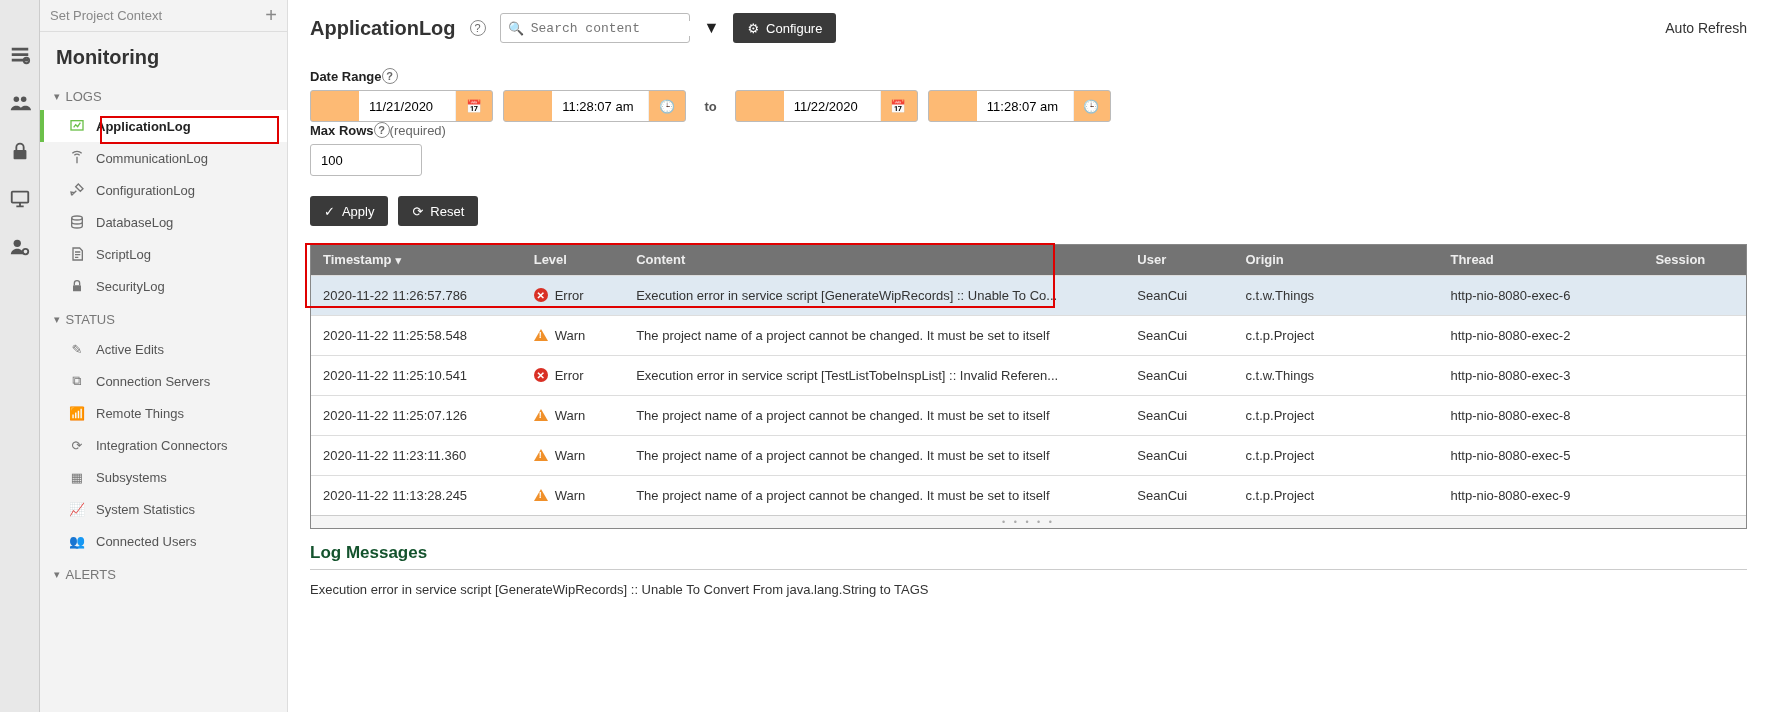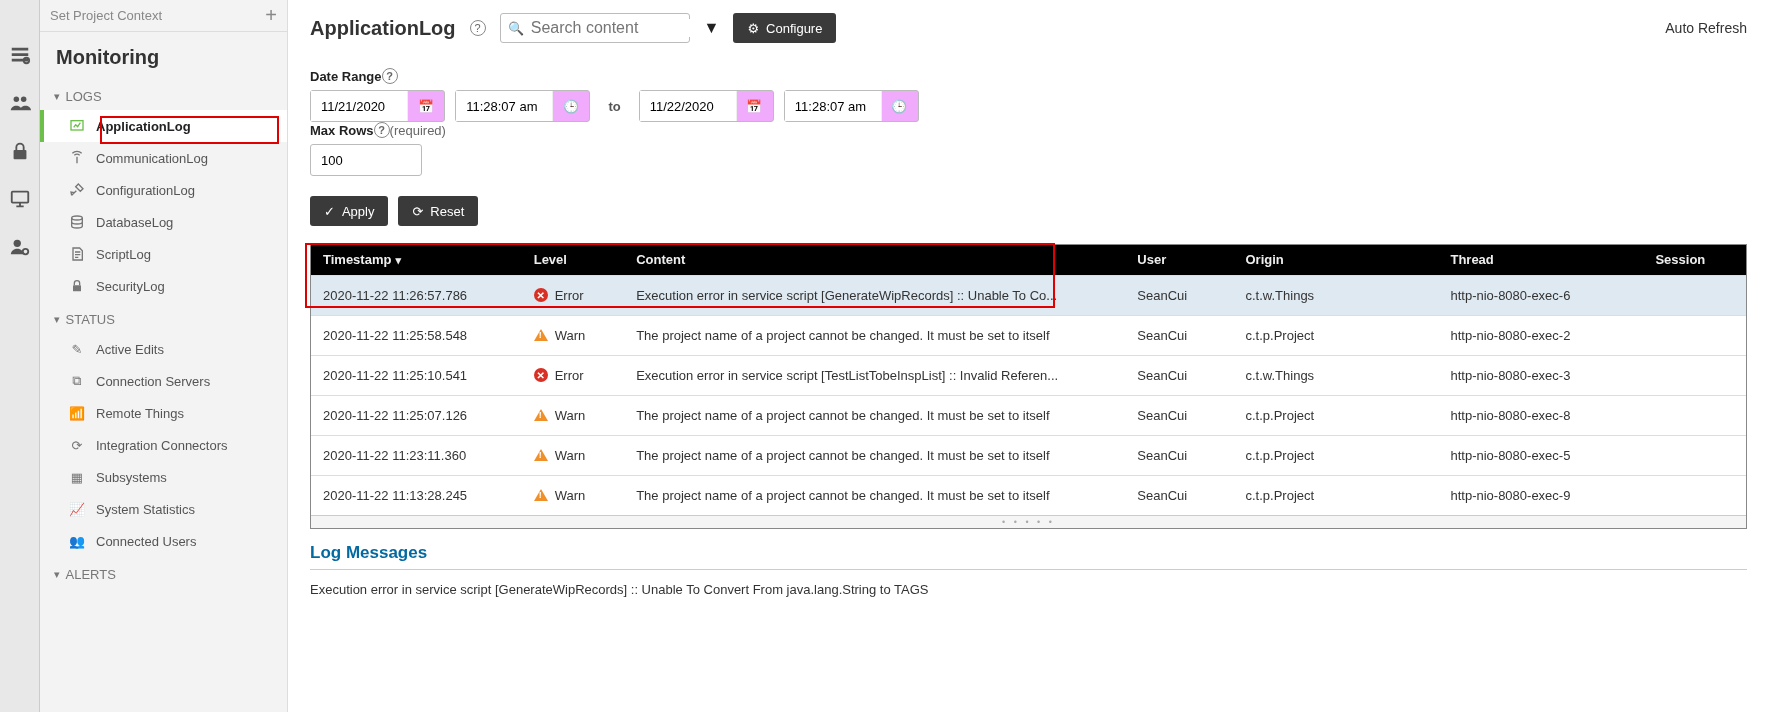--- a/index.html
+++ b/index.html
@@ -17,49 +17,49 @@
   .nav-item { display:flex; align-items:center; gap:10px; height:32px; padding: 0 14px 0 28px; color:#555; cursor:pointer; }
   .nav-item.active { background:#fff; font-weight:bold; color:#222; border-left:4px solid #6cc04a; padding-left:24px; }
   .nav-item .nav-icon { width:18px; height:18px; display:inline-flex; align-items:center; justify-content:center; color:#777; }
   .nav-item.active .nav-icon { color:#6cc04a; }
   .red-outline-nav { position:absolute; border:2px solid #e00000; pointer-events:none; }
   .main { flex:1; padding: 10px 22px; position:relative; overflow:hidden; }
   .header-row { display:flex; align-items:center; gap:14px; height:36px; }
   .page-title { font-size:20px; font-weight:bold; }
   .help-circle { width:16px; height:16px; border:1px solid #888; border-radius:50%; display:inline-flex; align-items:center; justify-content:center; font-size:11px; color:#666; }
   .search-box { display:flex; align-items:center; gap:6px; border:1px solid #bbb; border-radius:3px; height:30px; padding:0 8px; width:190px; background:#fff; }
-  .search-box input { border:none; outline:none; font-size:16px; flex:1; }
+  .search-box input { border:none; outline:none; font-size:13px; flex:1;font-family:Liberation Mono, monospace; }
   .filter-icon { font-size:16px; color:#222; cursor:pointer; }
   .btn-dark { background:#3a3a3a; color:#fff; border:none; border-radius:3px; height:30px; padding:0 14px; display:inline-flex; align-items:center; gap:7px; cursor:pointer; font-size:13px; }
   .btn-dark-outline { background:#3a3a3a; color:#fff; border:none; border-radius:3px; height:30px; padding:0 14px; display:inline-flex; align-items:center; gap:7px; cursor:pointer; font-size:13px; }
   .auto-refresh { margin-left:auto; font-size:14px; color:#333; }
   .form-area { margin-top:22px; }
   .form-label { font-size:13px; font-weight:bold; color:#222; display:flex; align-items:center; margin-bottom:6px; }
   .req { color:#666; font-weight:normal; }
   .date-row { display:flex; align-items:center; gap:10px; }
-  .field-group { display:flex; align-items:center; border:1px solid #bbb; border-radius:3px; height:32px; background:#f0abfc;}
+  .field-group { display:flex; align-items:center; border:1px solid #bbb; border-radius:3px; height:32px; background:#fdba74;padding-left:48px;}
   .field-group input { border:none; outline:none; padding:0 10px; font-size:13px; height:100%; }
   .field-icon { padding:0 10px; color:#666; border-left:1px solid #eee; height:100%; display:flex; align-items:center;}
   .to-label { color:#555; font-weight:bold; font-size:13px; padding:0 8px;}
   .maxrows-row { margin-top:0; }
   .maxrows-input { border:1px solid #bbb; border-radius:3px; height:32px; width:112px; padding:0 10px; font-size:13px; }
   .action-row { margin-top:20px; display:flex; gap:10px; }
   .table-wrap { margin-top:18px; border:1px solid #888; position:relative;}
   table.log-table { width:100%; border-collapse:collapse; table-layout:fixed; }
-  .log-table thead th { background:#000000; color:#eee; text-align:left; font-weight:bold; font-size:13px; height:30px; padding:0 12px; }
+  .log-table thead th { background:#737373; color:#eee; text-align:left; font-weight:bold; font-size:13px; height:30px; padding:0 12px; }
   .log-table tbody td { height:40px; padding:0 12px; border-top:1px solid #ddd; font-size:13px; color:#333; white-space:nowrap; overflow:hidden; text-overflow:ellipsis;}
   .log-table tbody tr.selected { background:#dfe9f2; }
   .level-cell { display:flex; align-items:center; gap:7px; }
   .level-badge { width:14px; height:14px; border-radius:50%; display:inline-flex; align-items:center; justify-content:center; font-size:10px; font-weight:bold; color:#fff; }
   .badge-error { background:#d93025; }
   .badge-warn-tri { width:0; height:0; border-left:7px solid transparent; border-right:7px solid transparent; border-bottom:12px solid #f0902a; position:relative; }
   .badge-warn-tri::after { content:"!"; position:absolute; left:-2px; top:1px; font-size:9px; color:#fff; font-weight:bold;}
   .sort-chevron { font-size:11px; margin-left:4px;}
   .splitter-dots { text-align:center; color:#aaa; font-size:9px; letter-spacing:3px; padding:1px 0; background:#f5f5f5; border-top:1px solid #ccc;}
-  .log-messages-title { color:#0369a1; font-size:17px; font-weight:bold; margin-top:14px; padding-bottom:6px; border-bottom:1px solid #ccc;}
+  .log-messages-title { color:#14532d; font-size:17px; font-weight:bold; margin-top:14px; padding-bottom:6px; border-bottom:1px solid #ccc;}
   .log-message-body { margin-top:12px; font-size:13px; color:#333; }
   .red-row-outline { position:absolute; border:2px solid #e00000; pointer-events:none; }
   .sidebar-wrap { position:relative; }
 </style>
 </head>
 <body>
 
 <div class="root">
   <div class="icon-rail">
     <span class="rail-icon">

